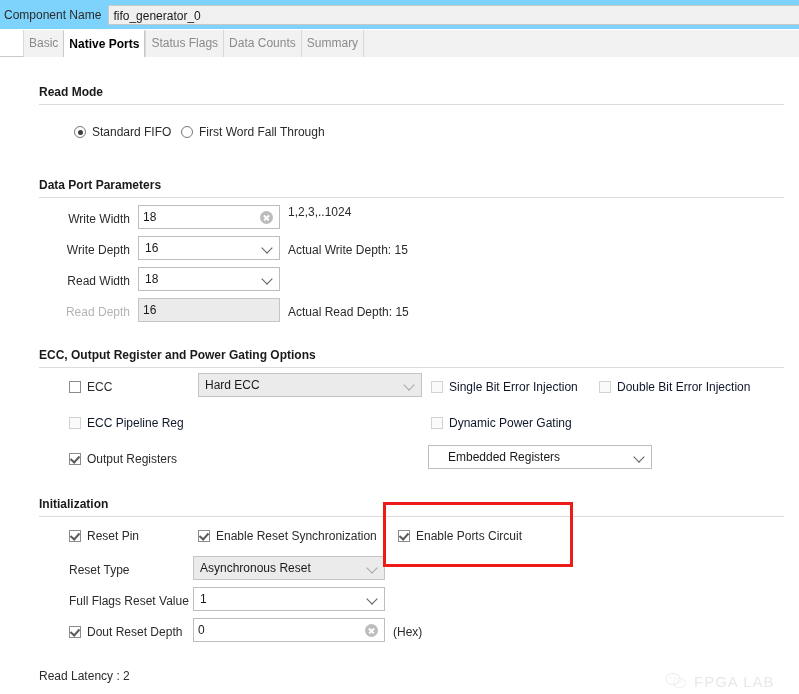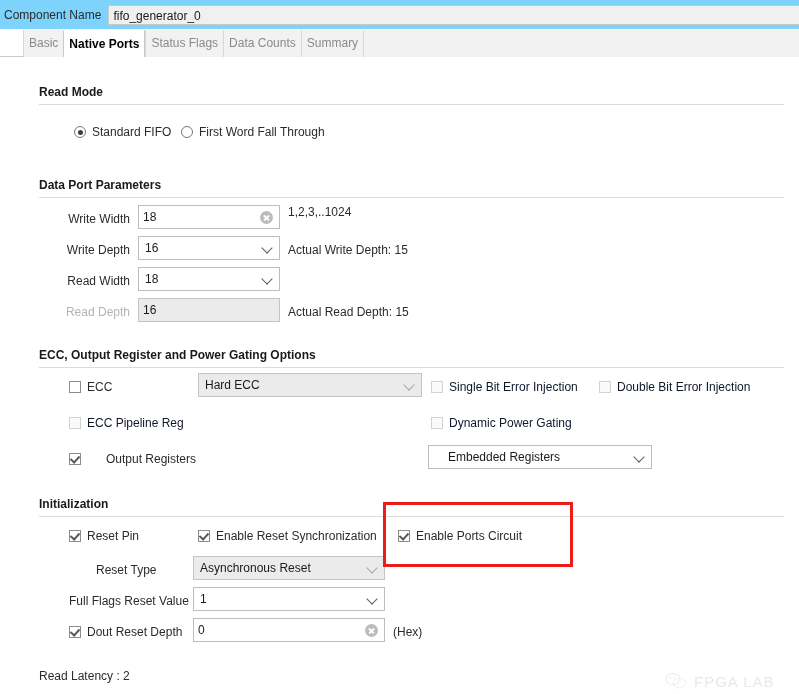--- a/index.html
+++ b/index.html
@@ -392,21 +392,21 @@
 
   <div class="cb-wrap" style="left:69px; top:359px;">
     <span class="cb disabled"></span>
     <span class="cb-label disabled">ECC Pipeline Reg</span>
   </div>
   <div class="cb-wrap" style="left:431px; top:359px;">
     <span class="cb disabled"></span>
     <span class="cb-label disabled">Dynamic Power Gating</span>
   </div>
 
-  <div class="cb-wrap" style="left:69px; top:395px;gap:19px;">
+  <div class="cb-wrap" style="left:69px; top:395px;">
     <span class="cb checked"></span>
     <span class="cb-label">Output Registers</span>
   </div>
   <div class="dropdown" style="left:428px; top:388px; width:224px;padding-left:19px;">
     <span class="dd-value">Embedded Registers</span>
     <span class="chev"></span>
   </div>
 
   <div class="section-title" style="left:39px; top:440px;">Initialization</div>
   <div class="section-rule" style="left:39px; top:459px; width:745px;"></div>
@@ -417,21 +417,21 @@
   </div>
   <div class="cb-wrap" style="left:198px; top:472px;">
     <span class="cb checked"></span>
     <span class="cb-label">Enable Reset Synchronization</span>
   </div>
   <div class="cb-wrap" style="left:398px; top:472px;">
     <span class="cb checked"></span>
     <span class="cb-label">Enable Ports Circuit</span>
   </div>
 
-  <div class="row-label" style="left:0px; top:506px; width:165px; text-align:left; padding-left:96px; box-sizing:border-box;">Reset Type</div>
+  <div class="row-label" style="left:0px; top:506px; width:165px; text-align:left; padding-left:69px; box-sizing:border-box;">Reset Type</div>
   <div class="dropdown gray" style="left:193px; top:560px; top:499px; width:192px;">
     <span class="dd-value">Asynchronous Reset</span>
     <span class="chev"></span>
   </div>
 
   <div class="row-label" style="left:0px; top:537px; width:200px; text-align:left; padding-left:69px; box-sizing:border-box;">Full Flags Reset Value</div>
   <div class="dropdown" style="left:193px; top:530px; width:192px;">
     <span class="dd-value">1</span>
     <span class="chev"></span>
   </div>

